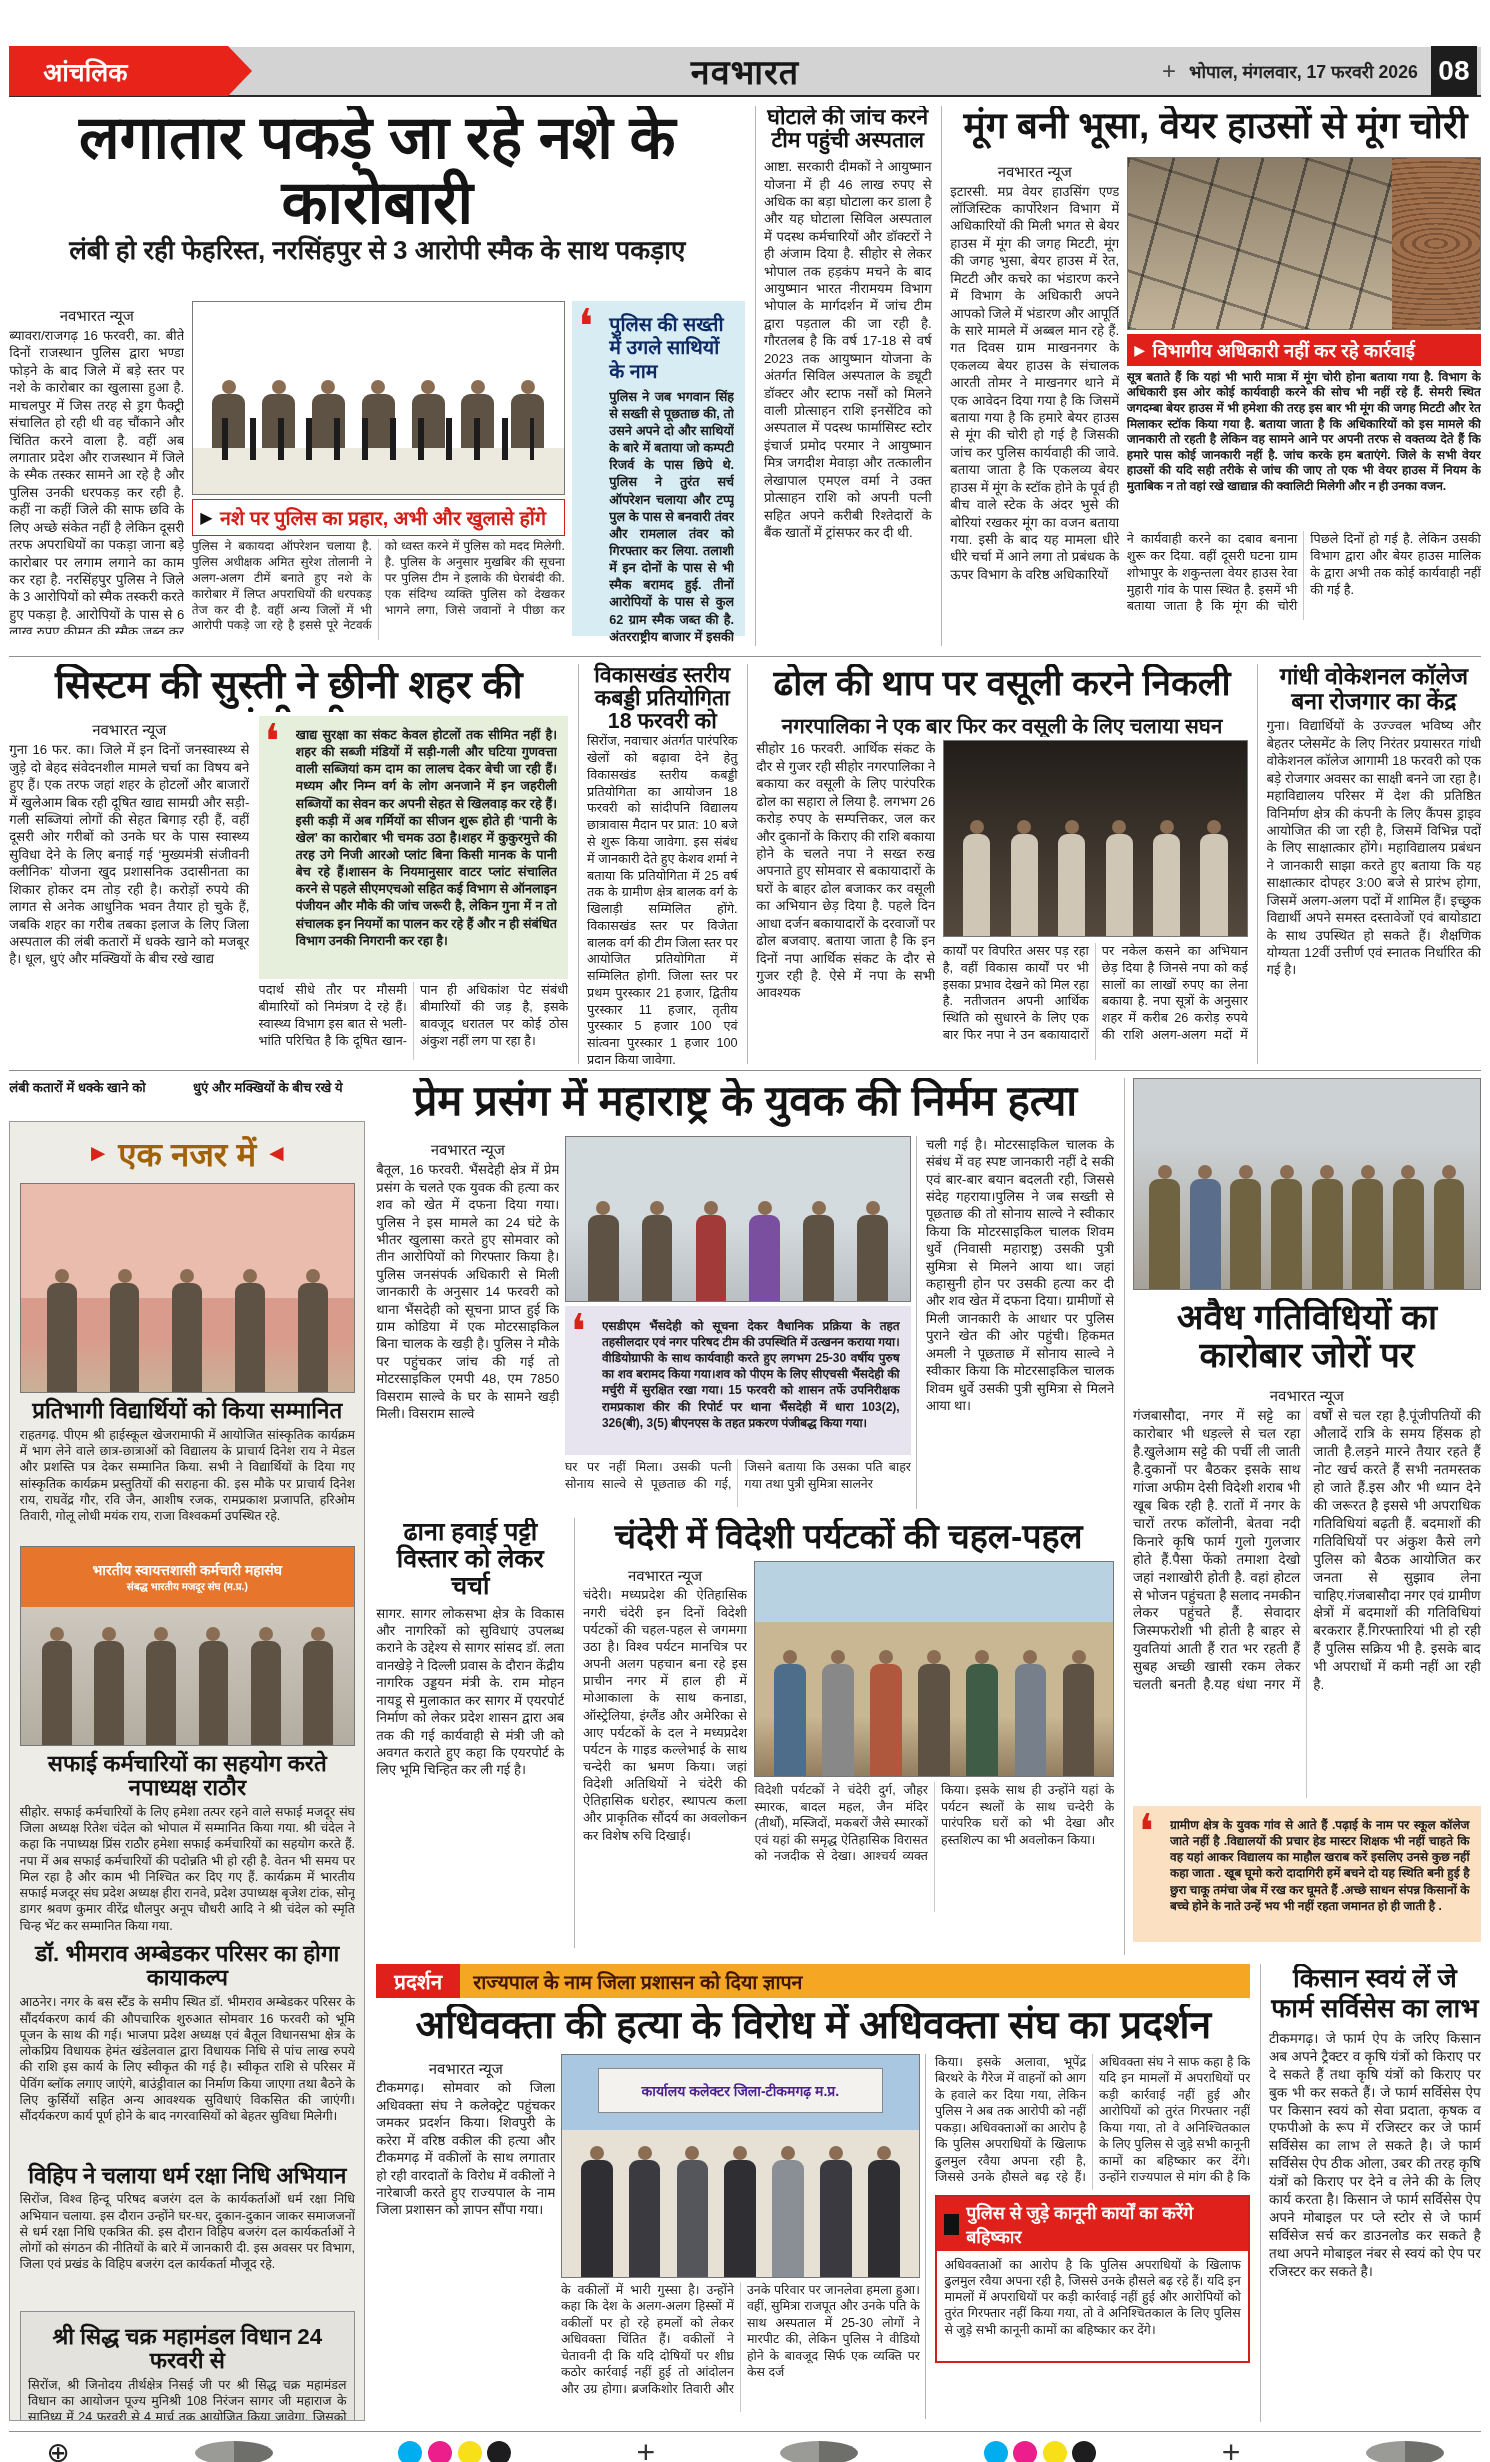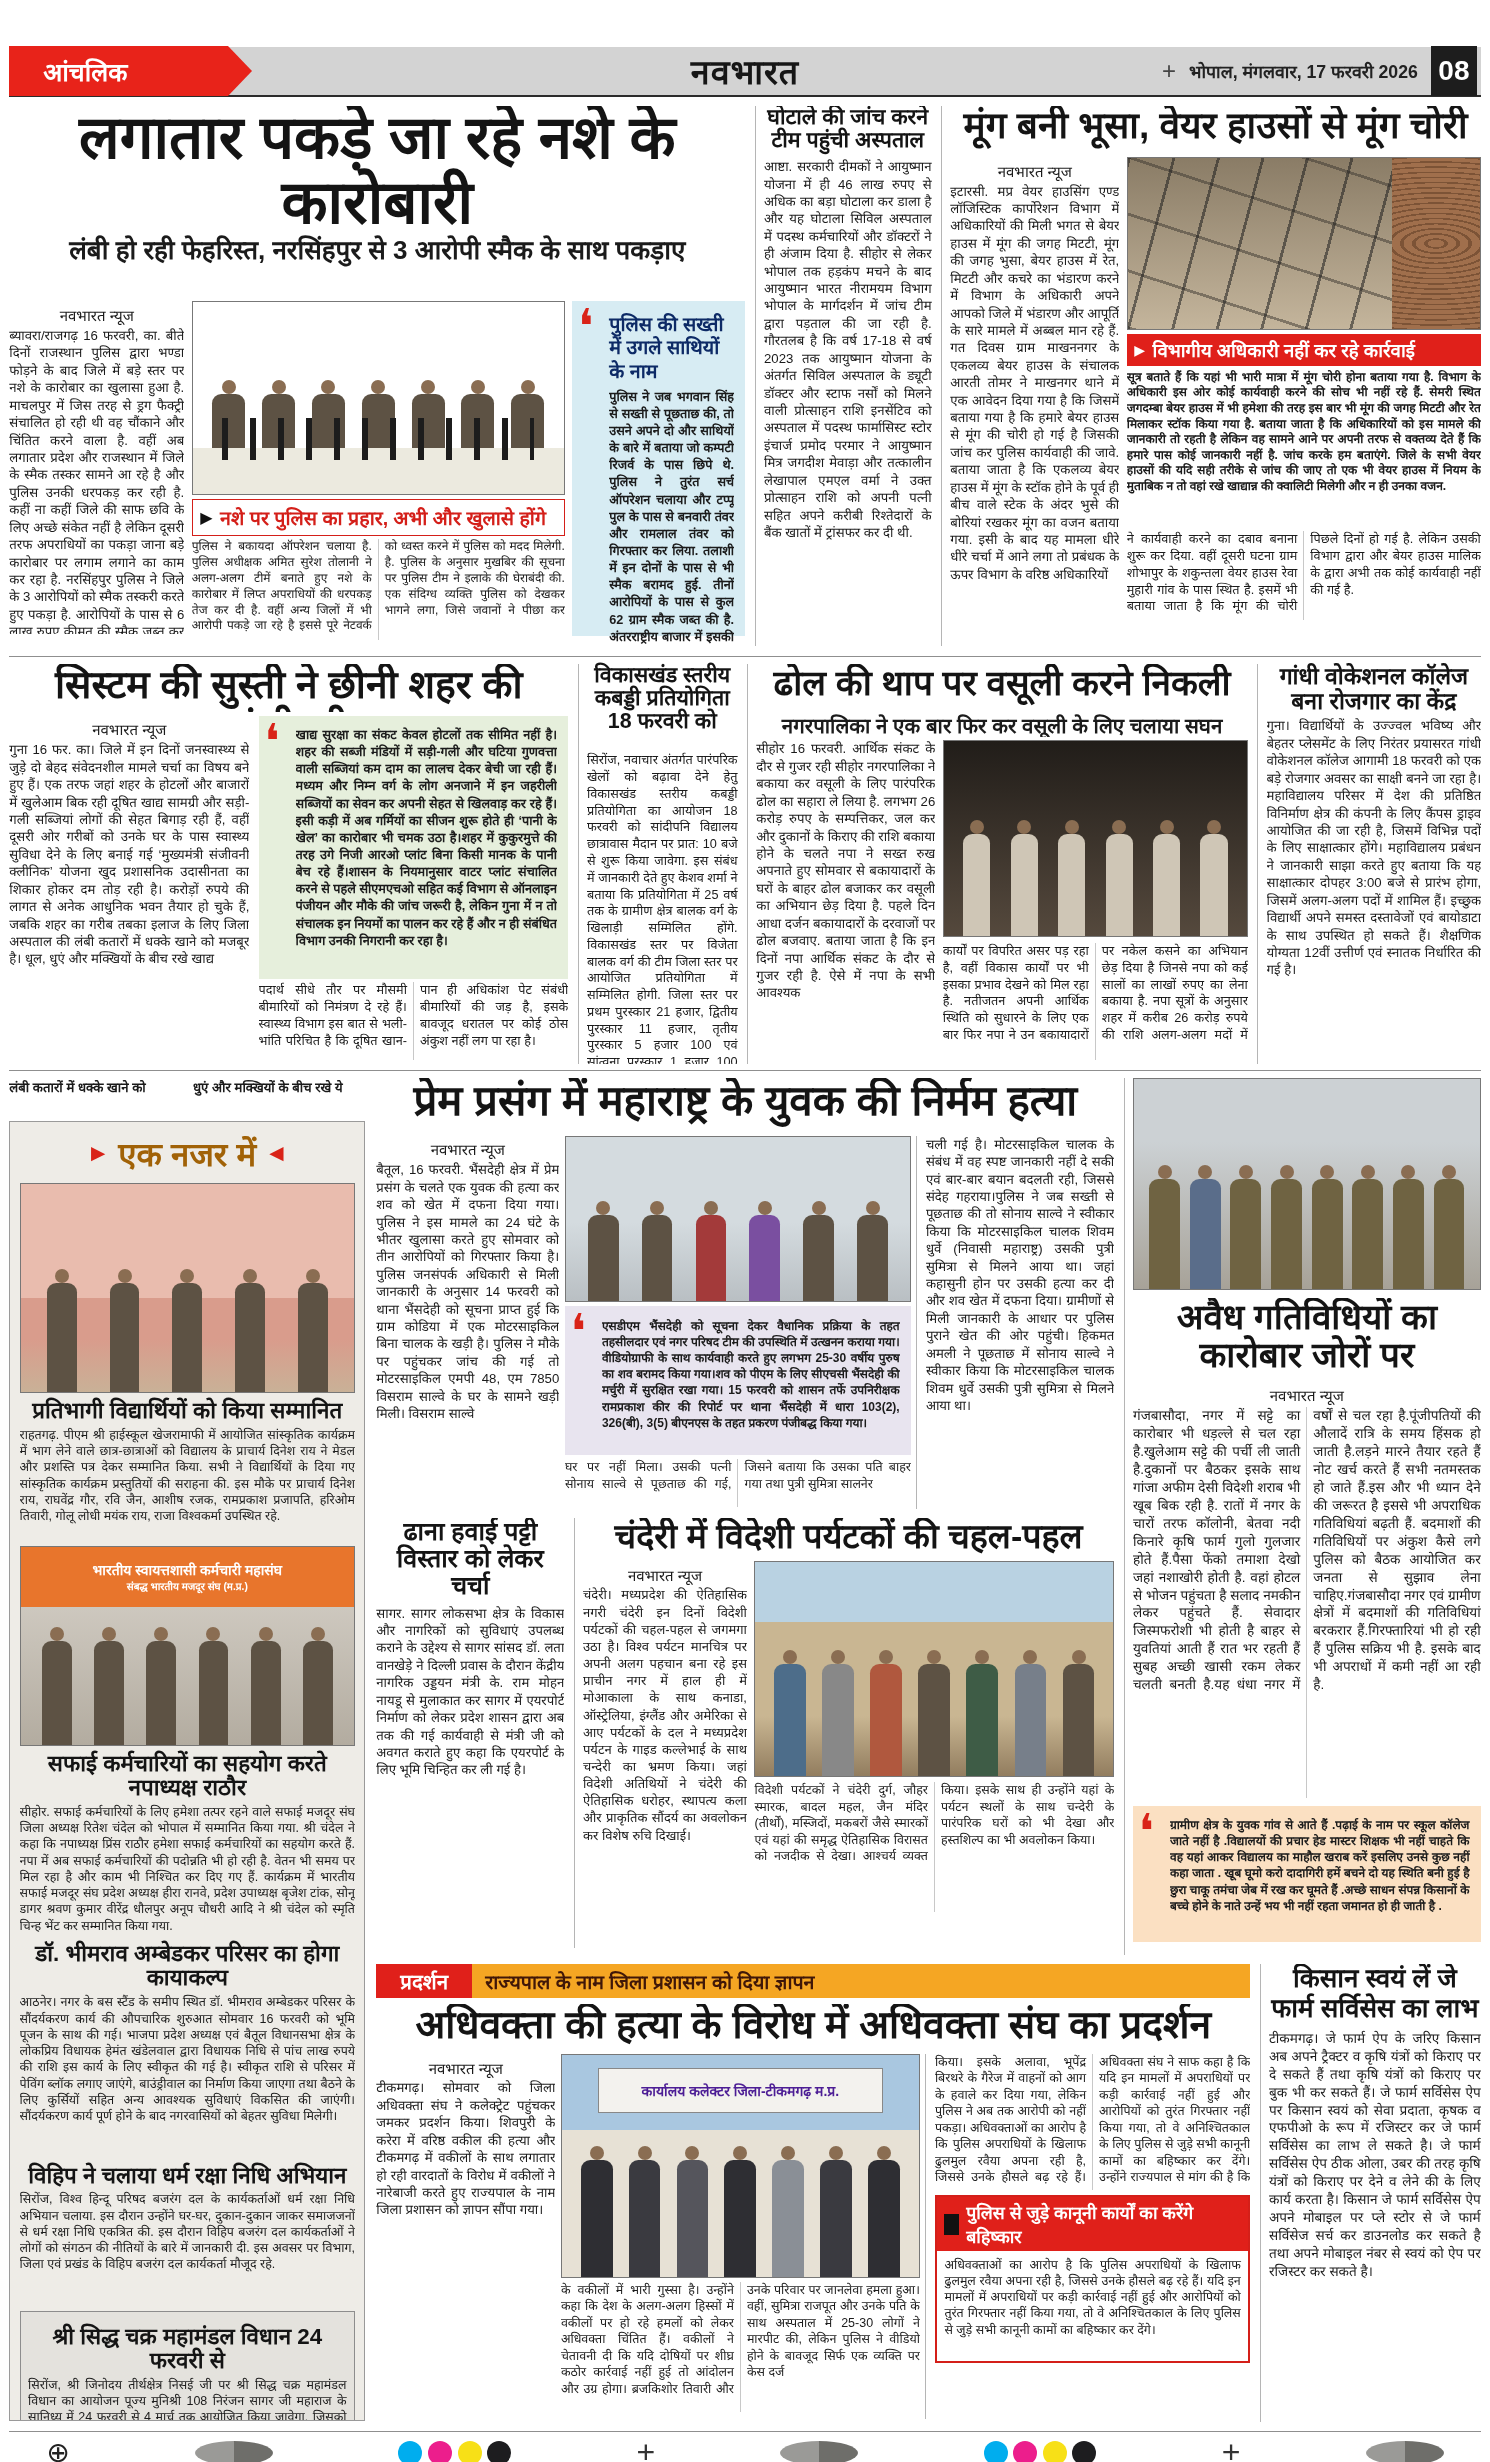--- a/index.html
+++ b/index.html
@@ -69,21 +69,21 @@
   .mo-hl{font-size:37px;text-align:center;height:47px;overflow:hidden;margin-bottom:3.7px}
   .mo-row{display:grid;grid-template-columns:169px 1fr;gap:7.5px;height:484px}
   .mo-photo{height:173px}
   .mo-redbody{font-size:12px;font-weight:bold;line-height:1.3;text-align:justify;height:156px;overflow:hidden;margin-top:3.7px}
   .mo-bottom{margin-top:5.6px;height:89px;font-size:12.7px}
 
   
   .zoneB{margin-top:9.3px;padding-top:7.5px;display:grid;grid-template-columns:559px 160px 501px 224px;gap:9.3px;height:408px;overflow:hidden}
   .sj-hl{font-size:39px;text-align:center;height:48px;overflow:hidden}
   .sj-row{display:grid;grid-template-columns:240px 1fr;gap:9.3px;margin-top:3.7px;height:345px}
-  .kb-hl{font-size:21.4px;text-align:center;margin-bottom:19px}
+  .kb-hl{font-size:21.4px;text-align:center;margin-bottom:0}
   .dh-hl{font-size:35px;text-align:center;height:43px;overflow:hidden}
   .dh-sub{font-size:20.5px;font-weight:bold;text-align:center;margin:3.7px 0;height:26px;overflow:hidden}
   .dh-row{display:grid;grid-template-columns:179px 1fr;gap:7.5px;height:326px}
   .dh-photo{height:197px}
   .gn-hl{font-size:23px;text-align:center;margin-bottom:3.7px}
 
   
   .zoneMain{margin-top:6px;padding-top:7.5px;display:grid;grid-template-columns:356px 1fr;gap:11px;height:1352px;overflow:hidden}
   .rail-snips{display:grid;grid-template-columns:1fr 1fr;gap:11.2px;font-size:13.2px;font-weight:bold;height:37px;overflow:hidden}
   .rail-panel{margin-top:5.6px;background:#eeece7;border:0.9px solid #9a9a9a;padding:9.3px 9.3px;height:1300px;overflow:hidden}
@@ -107,21 +107,21 @@
   .belowRow{display:grid;grid-template-columns:188px 1fr;gap:9.3px;margin-top:9.3px;height:430px;overflow:hidden}
   .dn-hl{font-size:25px;text-align:center;margin-bottom:5.6px}
   .ch-hl{font-size:34px;text-align:center;height:41px;overflow:hidden}
   .ch-row{display:grid;grid-template-columns:164px 1fr;gap:7.5px;margin-top:1.9px;height:363px}
   .ch-photo{height:216px}
   .av-photo{height:212px}
   .av-hl{font-size:35px;text-align:center;line-height:1.1;margin:7.5px 0 1.9px;height:84px;overflow:hidden}
   .av-body{height:391px;font-size:13.6px}
   .zoneD{display:grid;grid-template-columns:874px 1fr;gap:9.3px;height:466px;overflow:hidden}
   .strip-row{display:flex;height:34px}
-  .strip-label{background:#e0201a;color:#fff;font-weight:900;font-size:20.5px;display:flex;align-items:center;padding:0 24px}
+  .strip-label{background:#e0201a;color:#fff;font-weight:900;font-size:20.5px;display:flex;align-items:center;padding:0 18px}
   .strip-text{background:#f5a623;color:#401708;font-weight:900;font-size:19.6px;display:flex;align-items:center;padding:3px 13px;flex:1}
   .ad-hl{font-size:39px;text-align:center;height:48px;overflow:hidden;margin:5.6px 0 1.9px}
   .ad-row{display:grid;grid-template-columns:179px 359px 1fr;gap:5.6px;height:365px}
   .ad-photo{height:224px}
   .ad-under{margin-top:3.7px;font-size:12.5px;height:130px}
   .redbox{border:2.8px solid #d41f19;margin-top:5.6px}
   .redbox-bar{background:#e0201a;color:#fff;font-weight:900;font-size:17.7px;display:flex;align-items:center;gap:7.5px;padding:2.8px 7.5px}
   .redbox-bar .blk{background:#111;width:15px;height:20.5px;display:inline-block}
   .redbox-body{padding:5.6px 7.5px;font-size:12.5px;line-height:1.3;text-align:justify;height:110px;overflow:hidden}
   .ks-hl{font-size:26px;text-align:center;line-height:1.15;margin-bottom:5.6px}

